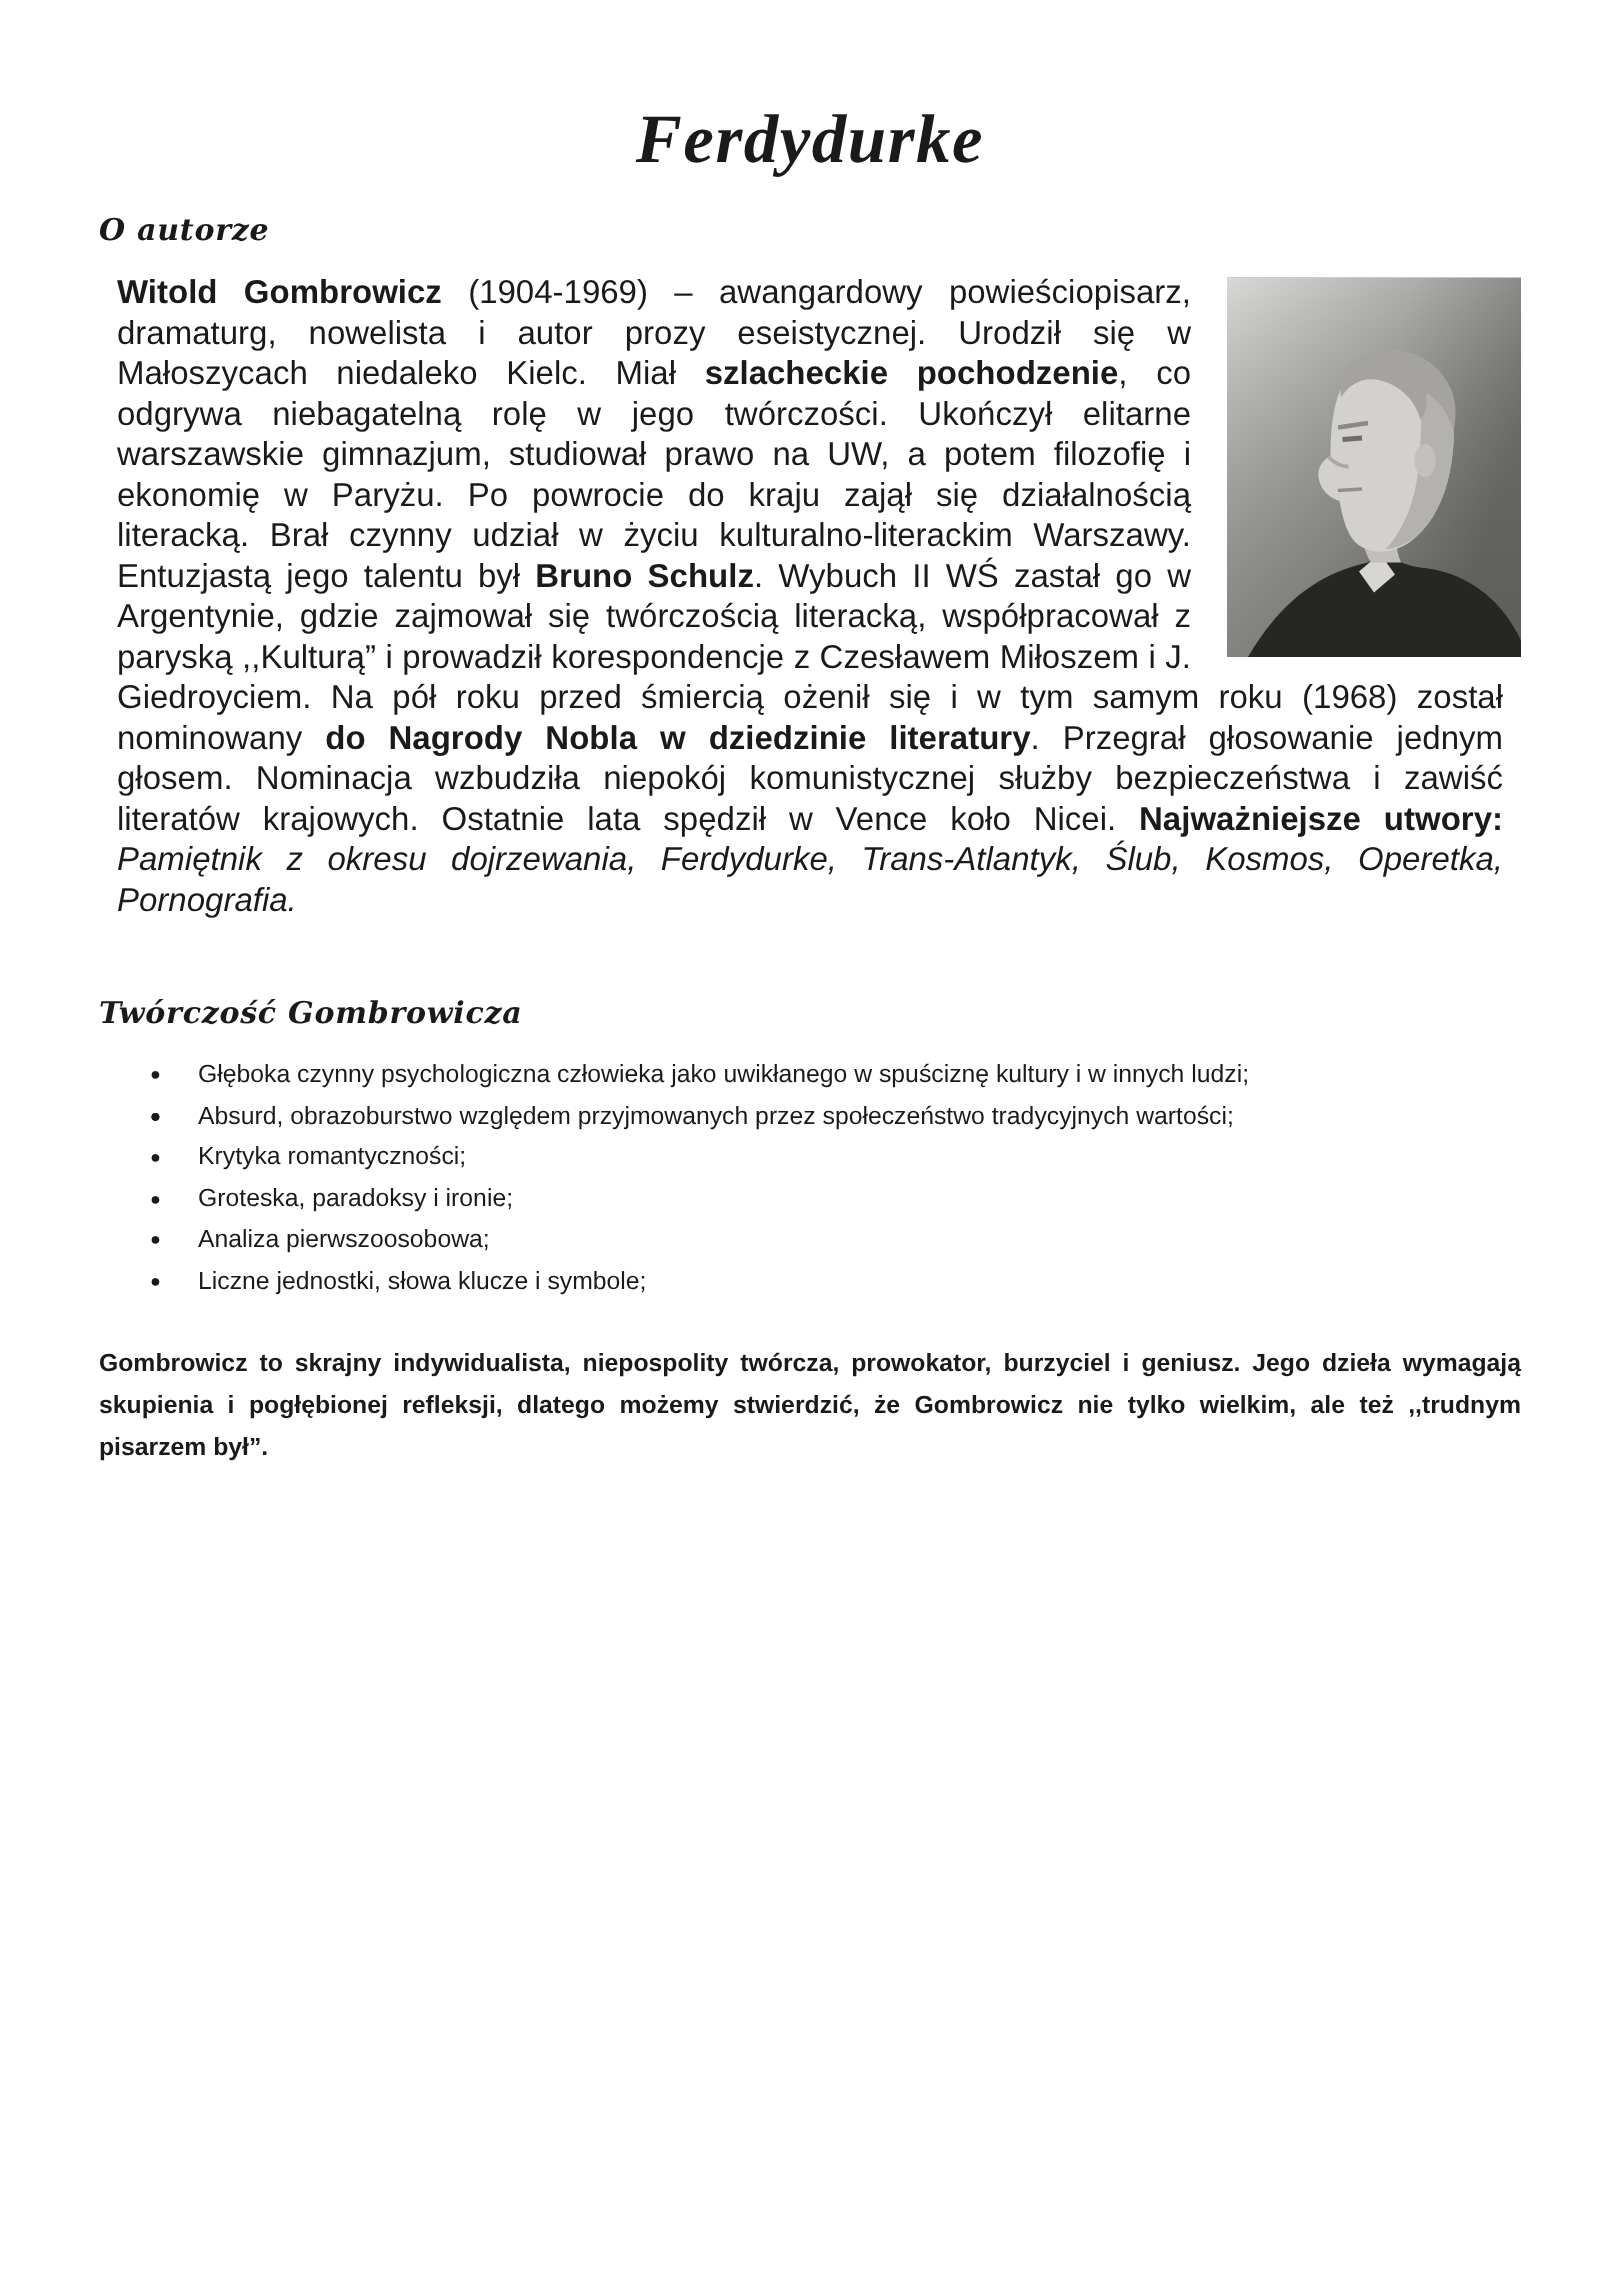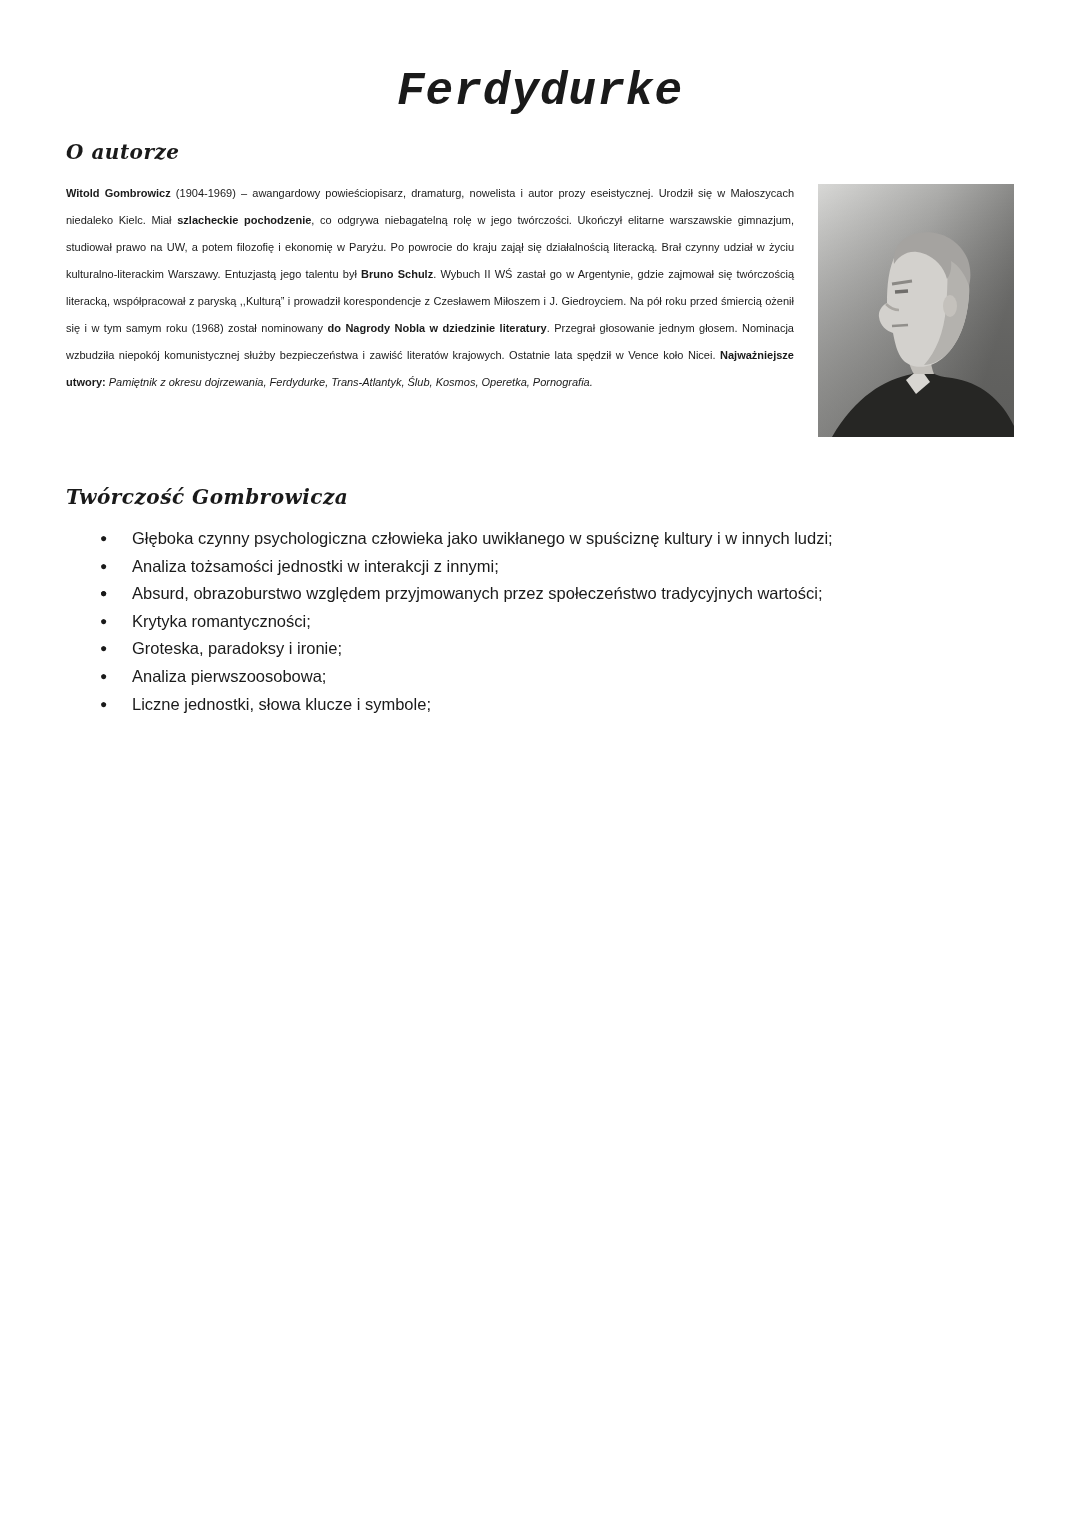--- a/index.html
+++ b/index.html
@@ -11,21 +11,21 @@
   }
   .page {
     width: 1080px;
     min-height: 1527px;
     background: #ffffff;
     padding: 56px 66px 40px 66px;
     position: relative;
   }
   .doc-title {
     text-align: center;
-    font-family: Liberation Mono, monospace;
+    font-family: Liberation Serif, serif;
     font-style: italic;
     font-weight: 700;
     font-size: 46px;
     letter-spacing: 1px;
     margin: 10px 0 22px 0;
   }
   .script-heading {
     font-family: "DejaVu Serif", serif;
     font-style: italic;
     font-weight: 700;
@@ -38,24 +38,24 @@
   .photo-frame {
     float: right;
     width: 196px;
     height: 253px;
     margin: 4px 0 10px 24px;
     overflow: hidden;
     background: #9a9a98;
   }
   .photo-frame svg { display: block; width: 100%; height: 100%; }
   .body-text {
-    font-size: 11px;
+    font-size: 22px;
     line-height: 27px;
     text-align: justify;
-    margin: 0;
+    margin: 12px;
   }
   ul.works-list {
     margin: 16px 0 26px 0;
     padding-left: 34px;
     list-style: none;
   }
   ul.works-list li {
     position: relative;
     font-size: 16.5px;
     line-height: 27.6px;
@@ -124,23 +124,24 @@
         <path d="M74 142 L90 141" stroke="#918f8b" stroke-width="2.5" fill="none"></path>
       </svg>
     </div>
     <p class="body-text"><span style="font-weight: 700;">Witold Gombrowicz</span><span> (1904-1969) – awangardowy powieściopisarz, dramaturg, nowelista i autor prozy eseistycznej. Urodził się w Małoszycach niedaleko Kielc. Miał </span><span style="font-weight: 700;">szlacheckie pochodzenie</span><span>, co odgrywa niebagatelną rolę w jego twórczości. Ukończył elitarne warszawskie gimnazjum, studiował prawo na UW, a potem filozofię i ekonomię w Paryżu. Po powrocie do kraju zajął się działalnością literacką. Brał czynny udział w życiu kulturalno-literackim Warszawy. Entuzjastą jego talentu był </span><span style="font-weight: 700;">Bruno Schulz</span><span>. Wybuch II WŚ zastał go w Argentynie, gdzie zajmował się twórczością literacką, współpracował z paryską ,,Kulturą” i prowadził korespondencje z Czesławem Miłoszem i J. Giedroyciem. Na pół roku przed śmiercią ożenił się i w tym samym roku (1968) został nominowany </span><span style="font-weight: 700;">do Nagrody Nobla w dziedzinie literatury</span><span>. Przegrał głosowanie jednym głosem. Nominacja wzbudziła niepokój komunistycznej służby bezpieczeństwa i zawiść literatów krajowych. Ostatnie lata spędził w Vence koło Nicei. </span><span style="font-weight: 700;">Najważniejsze utwory: </span><span style="font-style: italic;">Pamiętnik z okresu dojrzewania, Ferdydurke, Trans-Atlantyk, Ślub, Kosmos, Operetka, Pornografia.</span></p>
   </div>
 
   <h2 class="script-heading works">Twórczość Gombrowicza</h2>
 
   <ul class="works-list">
     <li><span class="bullet-dot">●</span><span>Głęboka czynny psychologiczna człowieka jako uwikłanego w spuściznę kultury i w innych ludzi;</span></li>
-    <li><span class="bullet-dot">●</span><span>Analiza tożsamości jednostki w interakcji z innymi;</span></li>
+    <li><span class="bullet-dot">●</span></li>
     <li><span class="bullet-dot">●</span></li>
     <li><span class="bullet-dot">●</span><span>Absurd, obrazoburstwo względem przyjmowanych przez społeczeństwo tradycyjnych wartości;</span></li>
     <li><span class="bullet-dot">●</span><span>Krytyka romantyczności;</span></li>
     <li><span class="bullet-dot">●</span><span>Groteska, paradoksy i ironie;</span></li>
     <li><span class="bullet-dot">●</span><span>Analiza pierwszoosobowa;</span></li>
     <li><span class="bullet-dot">●</span><span>Liczne jednostki, słowa klucze i symbole;</span></li>
   </ul>
 
+  <p class="conclusion">Gombrowicz to skrajny indywidualista, niepospolity twórcza, prowokator, burzyciel i geniusz. Jego dzieła wymagają skupienia i pogłębionej refleksji, dlatego możemy stwierdzić, że Gombrowicz nie tylko wielkim, ale też ,,trudnym pisarzem był”.</p>
 
 </div>
 
 </body></html>

